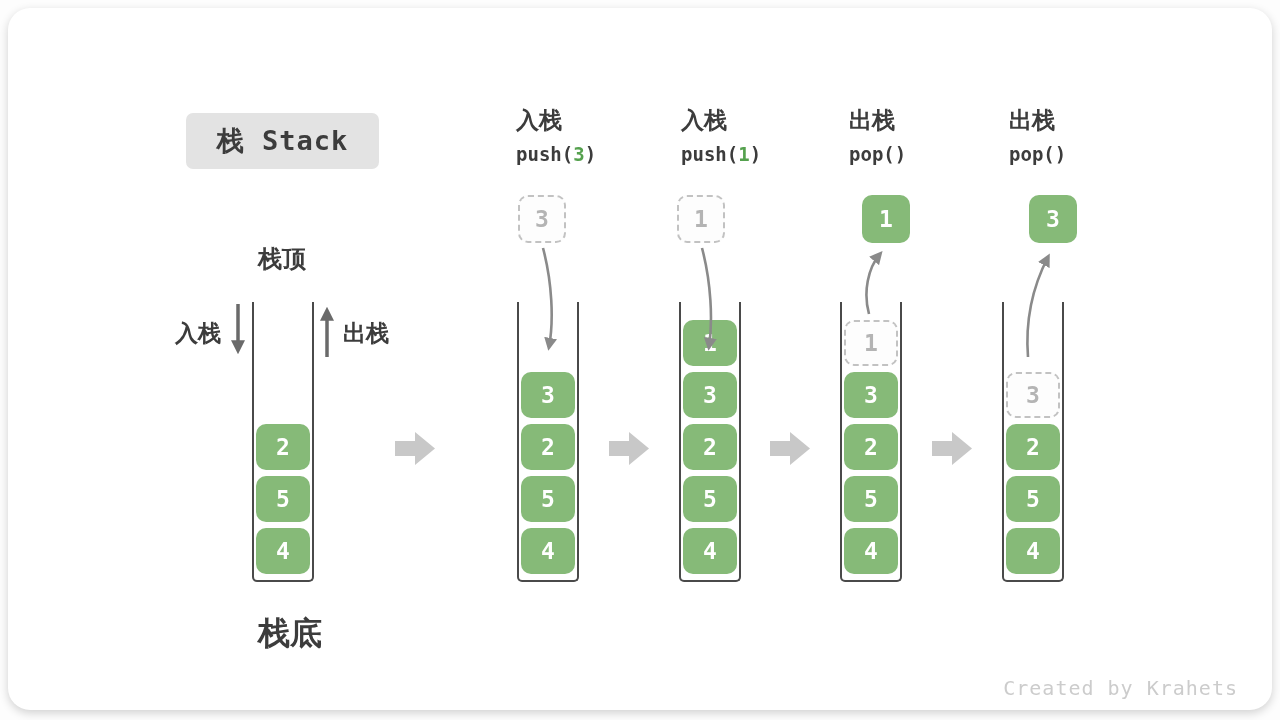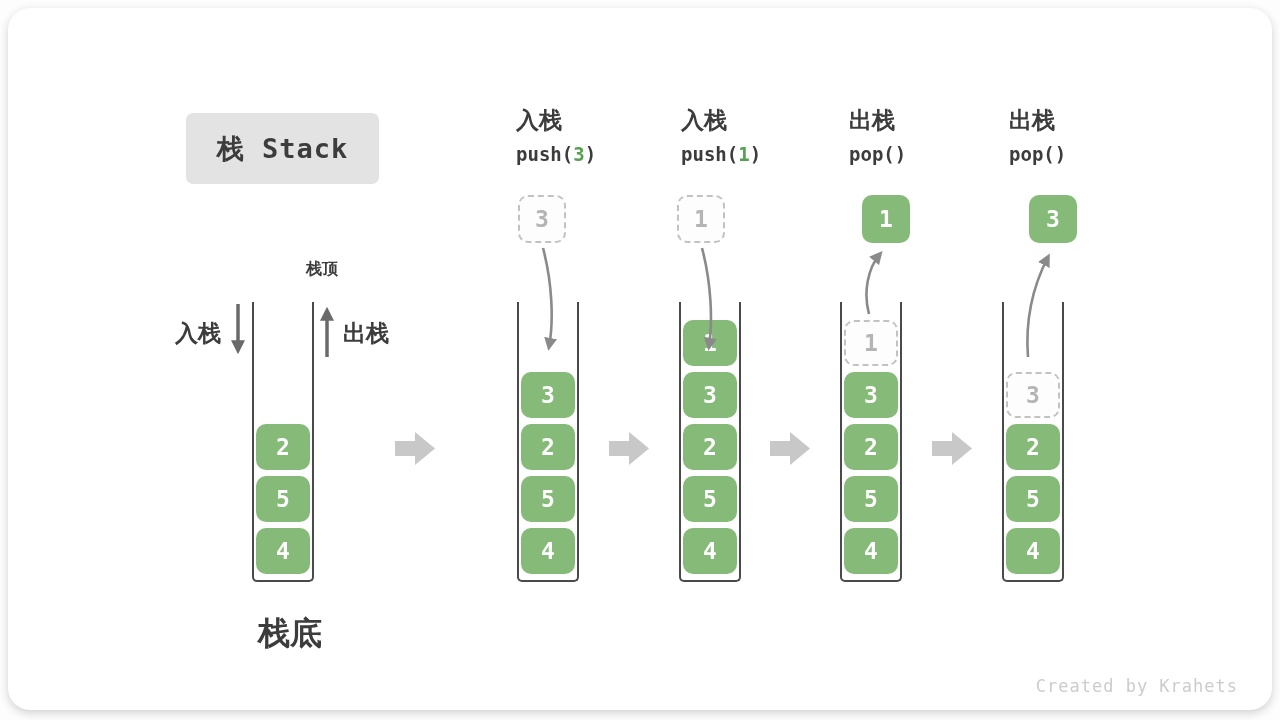--- a/index.html
+++ b/index.html
@@ -21,21 +21,21 @@
     font-family:"Liberation Sans","DejaVu Sans",sans-serif;
     position:relative;
     overflow:hidden;
   }
   .card{
     position:absolute;left:8px;top:8px;width:1264px;height:702px;
     background:#ffffff;border-radius:22px;
     box-shadow:0 3px 10px rgba(0,0,0,0.18);
   }
   .title-badge{
-    position:absolute;left:186px;top:113px;width:193px;height:71px;
+    position:absolute;left:186px;top:113px;width:193px;height:56px;
     background:var(--title-bg);border-radius:7px;
     display:flex;align-items:center;justify-content:center;
     font-family:"DejaVu Sans Mono",monospace;
     font-size:27px;font-weight:bold;color:var(--text-dark);
     letter-spacing:1px;
   }
   .cjk-label{
     position:absolute;font-size:23px;font-weight:bold;color:var(--text-dark);
     white-space:nowrap;
   }
@@ -78,32 +78,32 @@
   .float-box.dashed{
     background:#fdfdfd;border:2px dashed var(--dashed-border);
     color:var(--dashed-text);font-weight:600;
   }
   .float-box.green{
     background:var(--cell-green);color:#ffffff;font-weight:bold;
   }
   .watermark{
     position:absolute;right:42px;top:676px;
     font-family:"DejaVu Sans Mono",monospace;
-    font-size:17px;color:var(--watermark);letter-spacing:1px;margin-left:27px;
+    font-size:20px;color:var(--watermark);letter-spacing:1px;margin-left:27px;
   }
   svg.overlay{position:absolute;left:0;top:0;width:1280px;height:720px;pointer-events:none;}
 </style>
 </head>
 <body>
 
 <div class="card"></div>
 
 <div class="title-badge">栈 Stack</div>
 
-<div class="cjk-label" style="left:258px;top:259px;font-size:16px;margin-left:48px;">栈顶</div>
+<div class="cjk-label" style="left:258px;top:243px;font-size:24px;">栈顶</div>
 <div class="cjk-label" style="left:258px;top:612px;font-size:32px;">栈底</div>
 <div class="cjk-label" style="left:175px;top:318px;">入栈</div>
 <div class="cjk-label" style="left:343px;top:318px;">出栈</div>
 
 <div class="stack-container" style="left:252px;">
   <div class="cell solid r2">2</div>
   <div class="cell solid r1">5</div>
   <div class="cell solid r0">4</div>
 </div>
 

